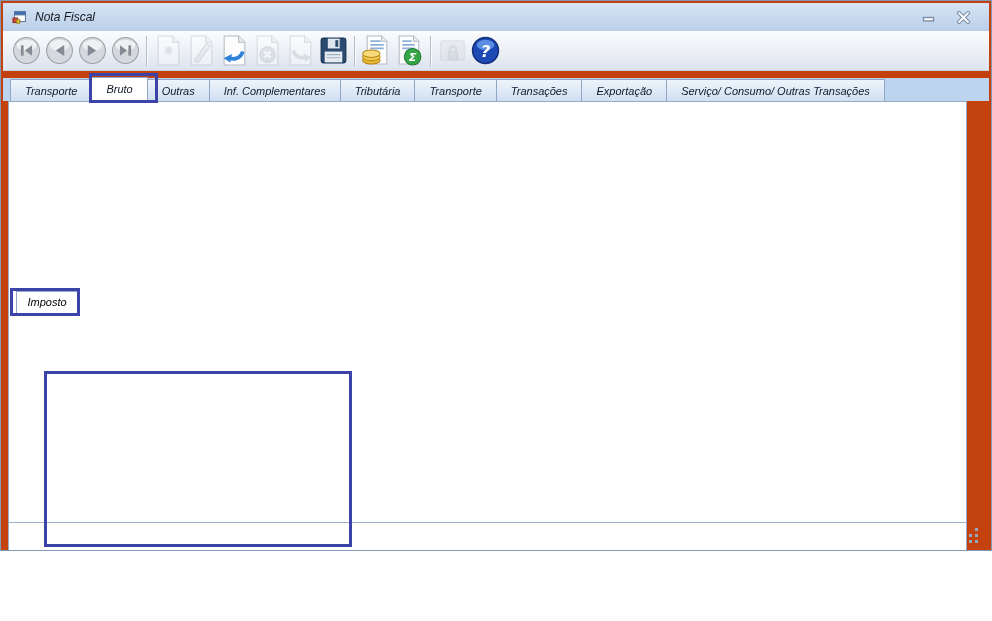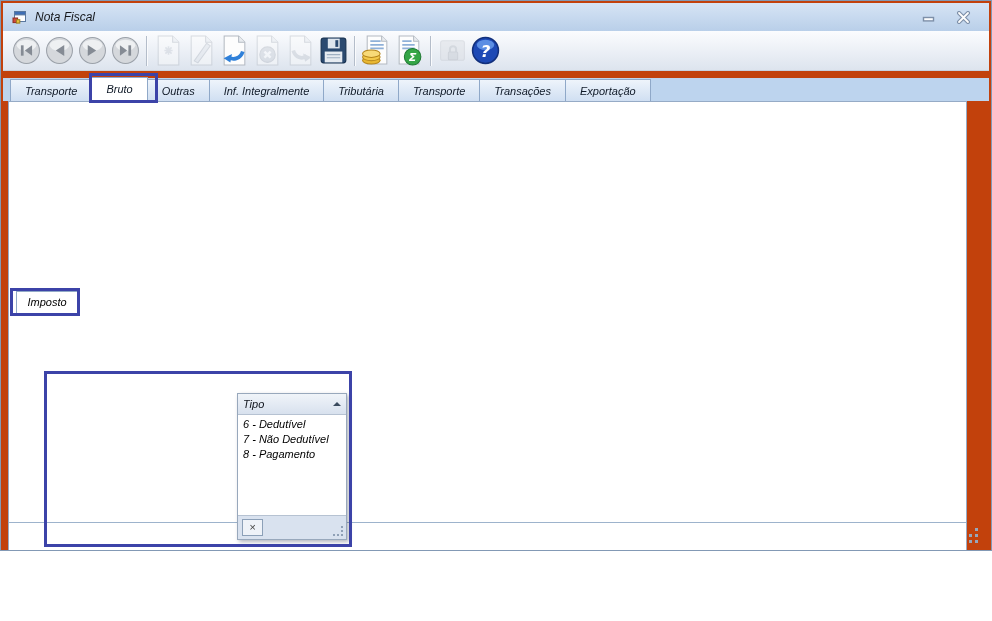--- a/index.html
+++ b/index.html
@@ -225,25 +225,26 @@
           <ellipse cx="15" cy="9.5" rx="8.5" ry="5" fill="#6ba0ef" opacity="0.8"></ellipse>
           <text x="15" y="21" font-size="16" font-weight="bold" fill="#fff" text-anchor="middle" font-family="DejaVu Sans, sans-serif">?</text>
         </svg>
     </span>
   </div>
 
   <div class="tabstrip">
     <span class="tab">Transporte</span>
     <span class="tab selected">Bruto</span>
     <span class="tab">Outras</span>
-    <span class="tab">Inf. Integralmente</span>
+    <span class="tab">Inf. Complementares</span>
     <span class="tab">Tributária</span>
     <span class="tab">Transporte</span>
     <span class="tab">Transações</span>
     <span class="tab">Exportação</span>
+    <span class="tab">Serviço/ Consumo/ Outras Transações</span>
   </div>
 
   <div class="content-panel"></div>
 
   <div class="side-strip strip-upper">
     <span class="grip-dots">
         <i></i>
         <i></i>
         <i></i>
       </span>
@@ -383,34 +384,19 @@
       </div>
       <div class="g-cell" style="width:255px"></div>
       <div class="g-cell num" style="width:131px">2000</div>
       <div class="g-cell num" style="width:96px">18</div>
       <div class="g-cell num" style="flex:1">360</div>
     </div>
   </div>
 
   <div class="divider-line"></div>
 
-  <div class="popup">
-    <div class="popup-header">
-      <span>Tipo</span>
-      <span class="tri-up"></span>
-    </div>
-    <div class="popup-options">
-      <div class="popup-opt">6 - Dedutível</div>
-      <div class="popup-opt">7 - Não Dedutível</div>
-      <div class="popup-opt">8 - Pagamento</div>
-    </div>
-    <div class="popup-footer">
-      <span class="popup-close">×</span>
-      <span class="popup-grip"></span>
-    </div>
-  </div>
 
   <div class="ann ann-item"></div>
   <div class="ann ann-imposto"></div>
   <div class="ann ann-dropdown"></div>
 
   <span class="win-grip"></span>
 </div>
 
 </body></html>

